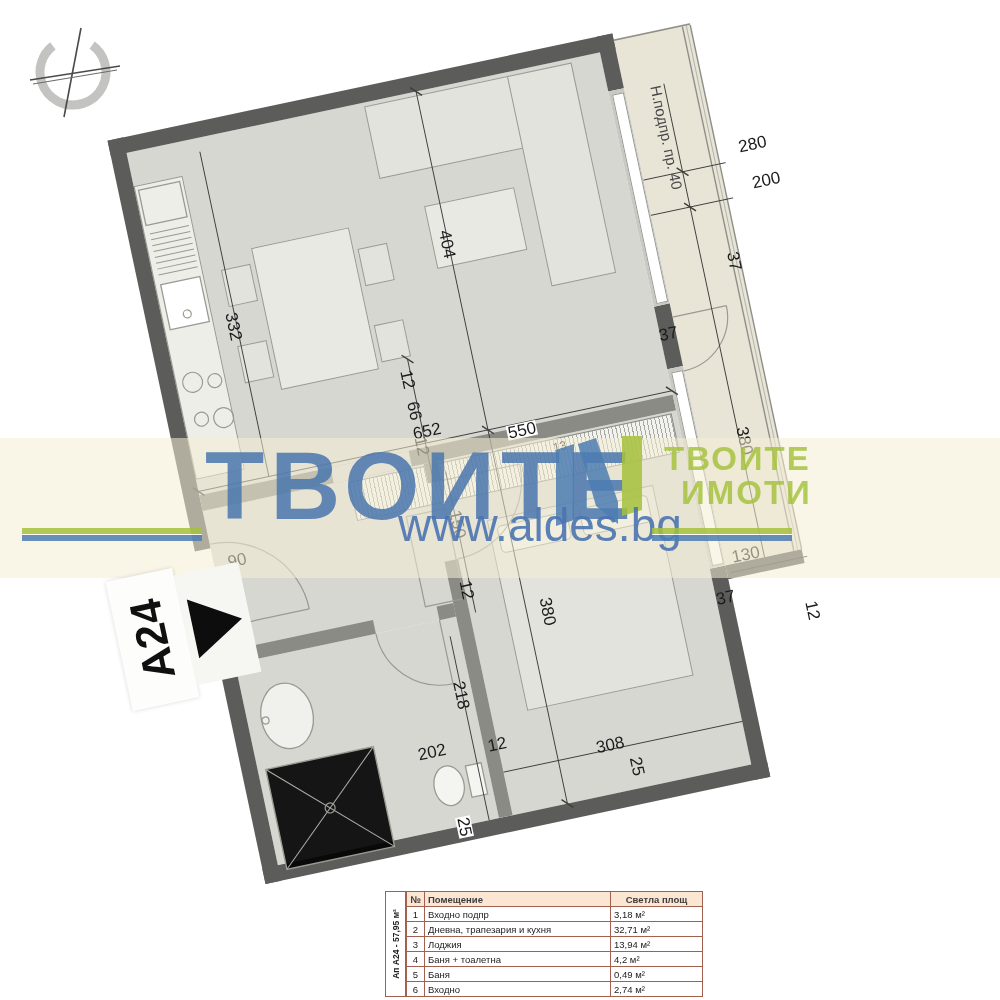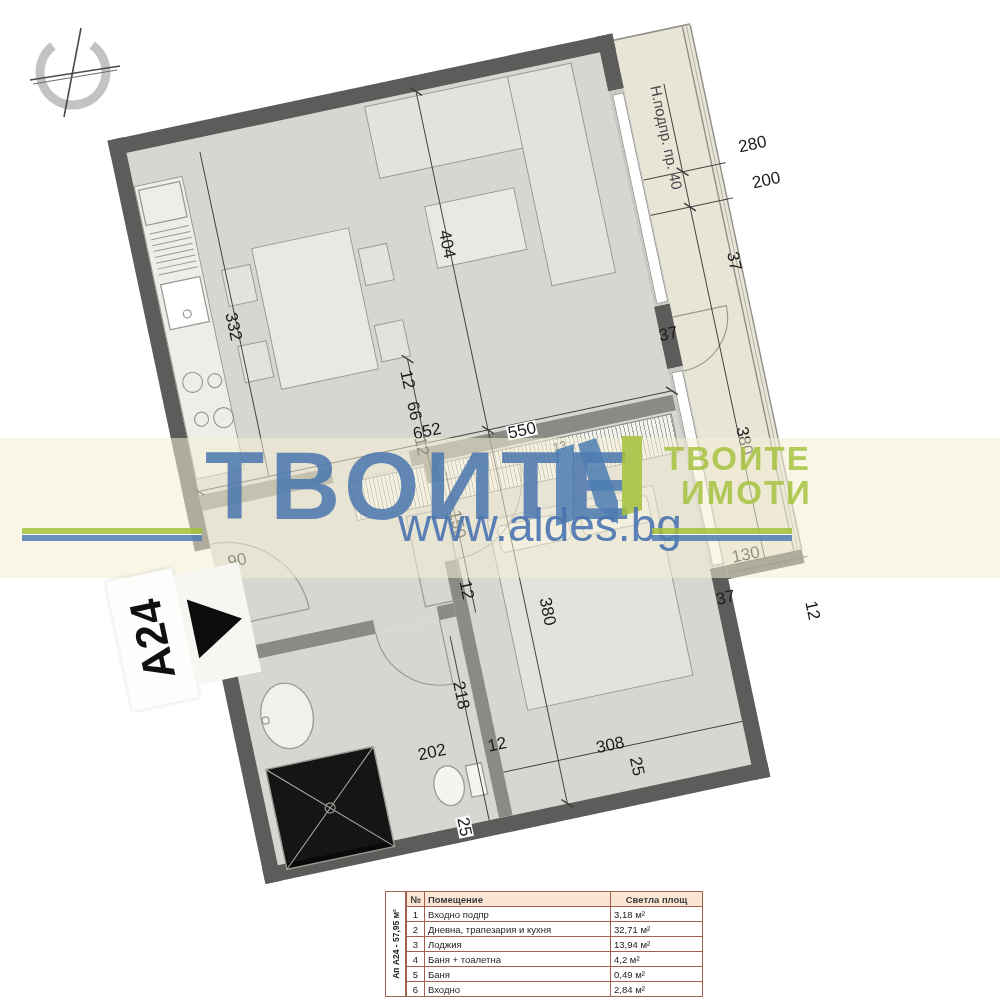--- a/index.html
+++ b/index.html
@@ -274,17 +274,17 @@
       <td class="c-area">4,2 м²</td>
     </tr>
     <tr>
       <td class="c-num">5</td>
       <td class="c-room">Баня</td>
       <td class="c-area">0,49 м²</td>
     </tr>
     <tr>
       <td class="c-num">6</td>
       <td class="c-room">Входно</td>
-      <td class="c-area">2,84 м²</td>
+      <td class="c-area">2,74 м²</td>
     </tr>
   </tbody>
     </table>
 </div>
 
 </body></html>

